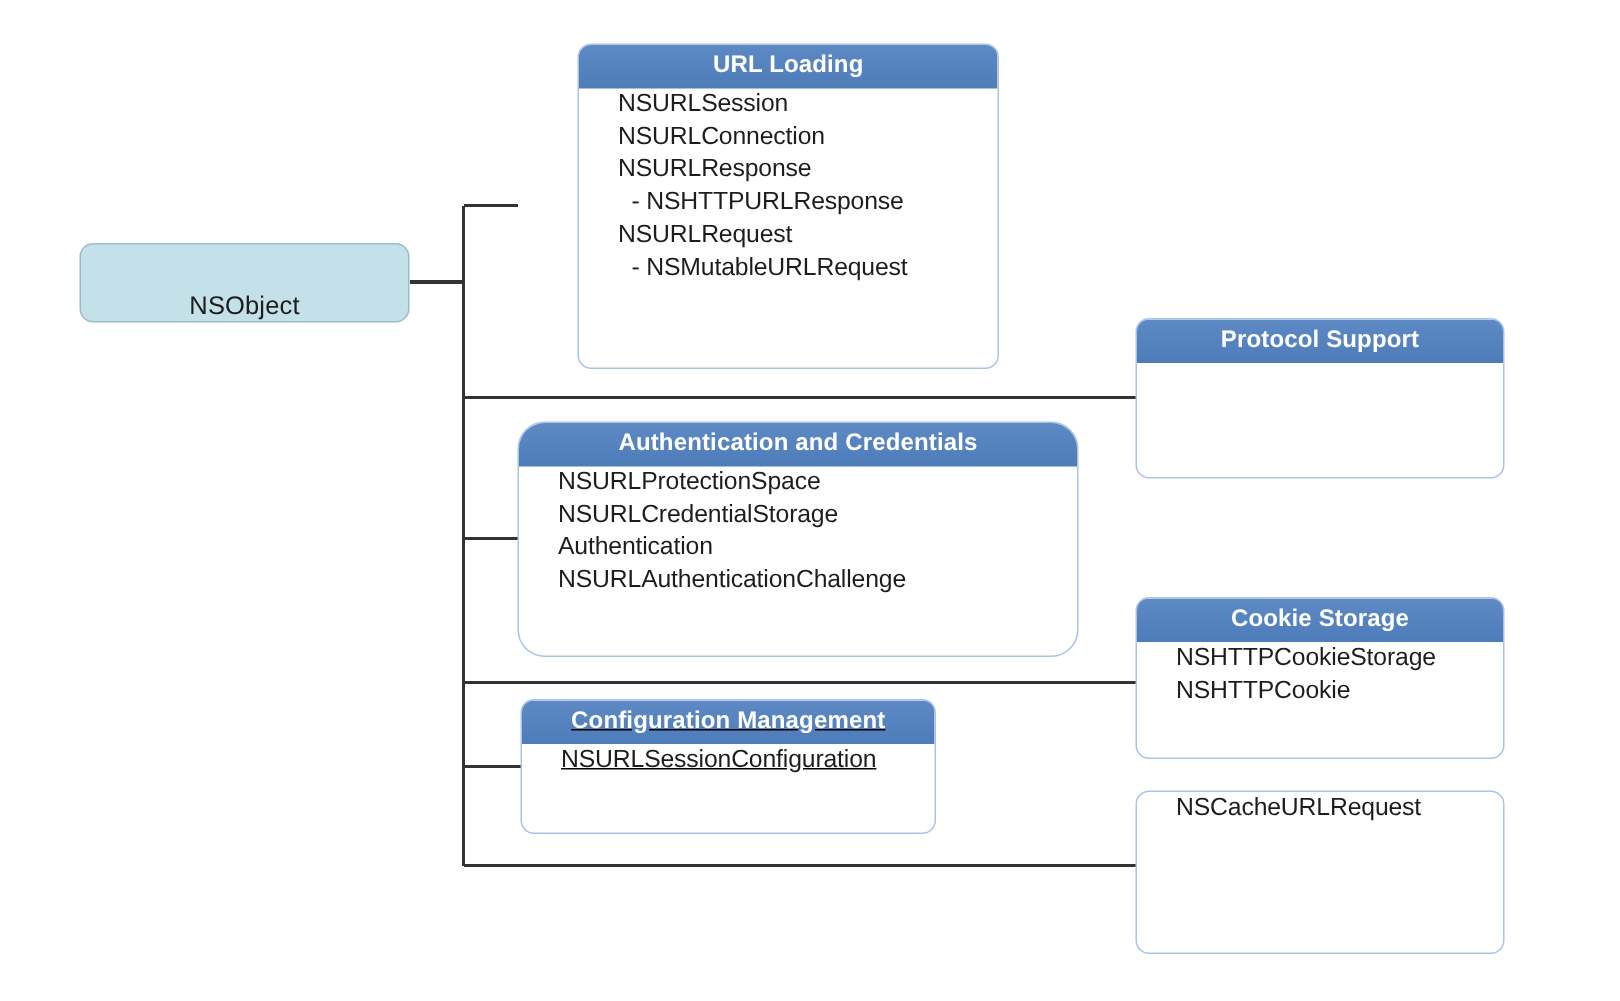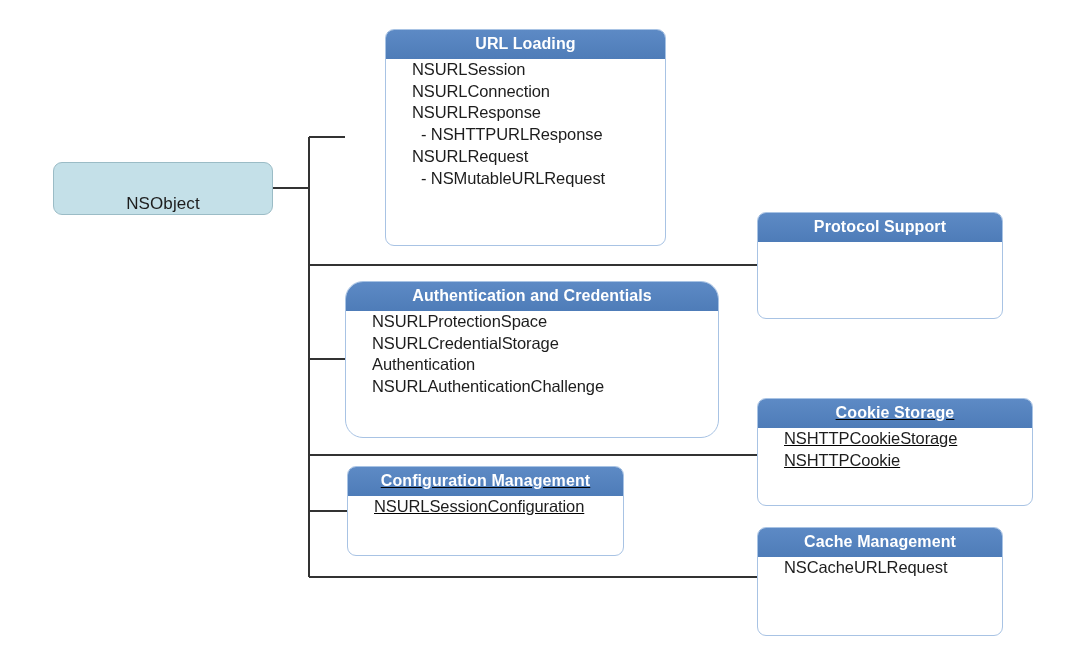--- a/index.html
+++ b/index.html
@@ -81,21 +81,21 @@
     color: #1d1d1d;
     line-height: 1.33;
     white-space: pre;
     letter-spacing: -0.1px;
   }
 
   
   #grp-url-loading   { left: 345px; top: 29px;  width: 281px; height: 217px; margin-left: 40px; }
   #grp-protocol      { left: 757px; top: 212px; width: 246px; height: 107px; }
   #grp-auth          { left: 345px; top: 281px; width: 374px; height: 157px; border-radius: 18px; }
-  #grp-cookie        { left: 757px; top: 398px; width: 276px; height: 108px; text-decoration: underline; }
+  #grp-cookie        { left: 757px; top: 398px; width: 246px; height: 108px; }
   #grp-config        { left: 347px; top: 466px; width: 277px; height: 90px; text-decoration: underline; }
   #grp-cache         { left: 757px; top: 527px; width: 246px; height: 109px; }
 </style>
 </head>
 <body>
 
 <div id="canvas">
 
   <svg id="wires" viewBox="0 0 1080 667" width="1080" height="667" aria-hidden="true">
     <g stroke="#333333" stroke-width="2.2" fill="none" shape-rendering="crispEdges">
@@ -157,19 +157,18 @@
   </div>
 
   <div class="group" id="grp-config">
     <div class="group-header">Configuration Management</div>
     <div class="group-body">
       <div class="group-item">NSURLSessionConfiguration</div>
     </div>
   </div>
 
   <div class="group" id="grp-cache">
-    <div class="group-header">Cache Management</div>
     <div class="group-body">
       <div class="group-item">NSCacheURLRequest</div>
     </div>
   </div>
 
 </div>
 
 </body></html>

